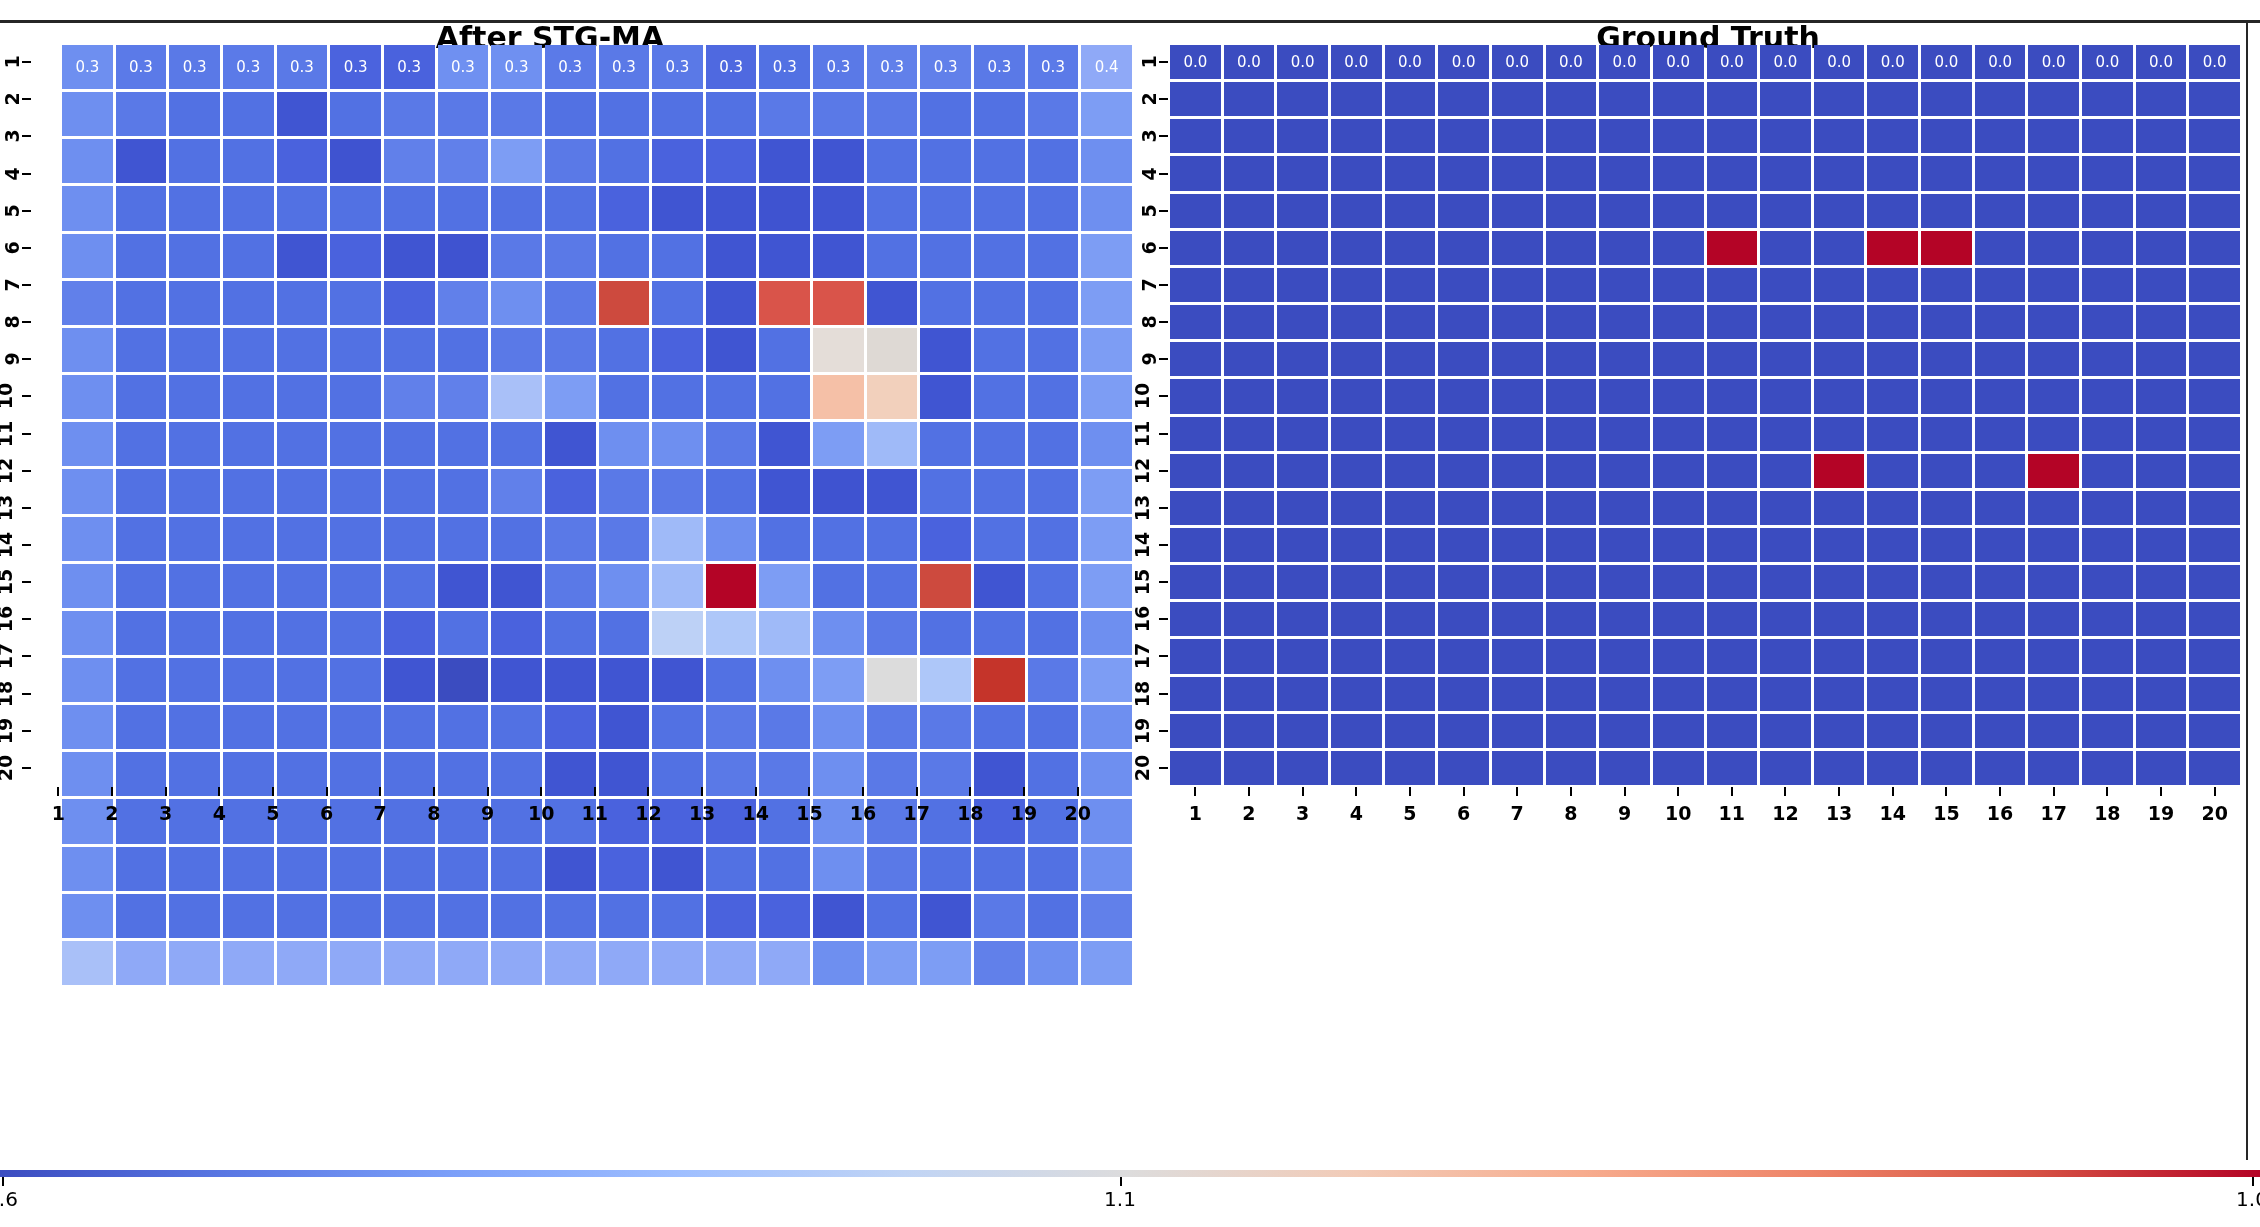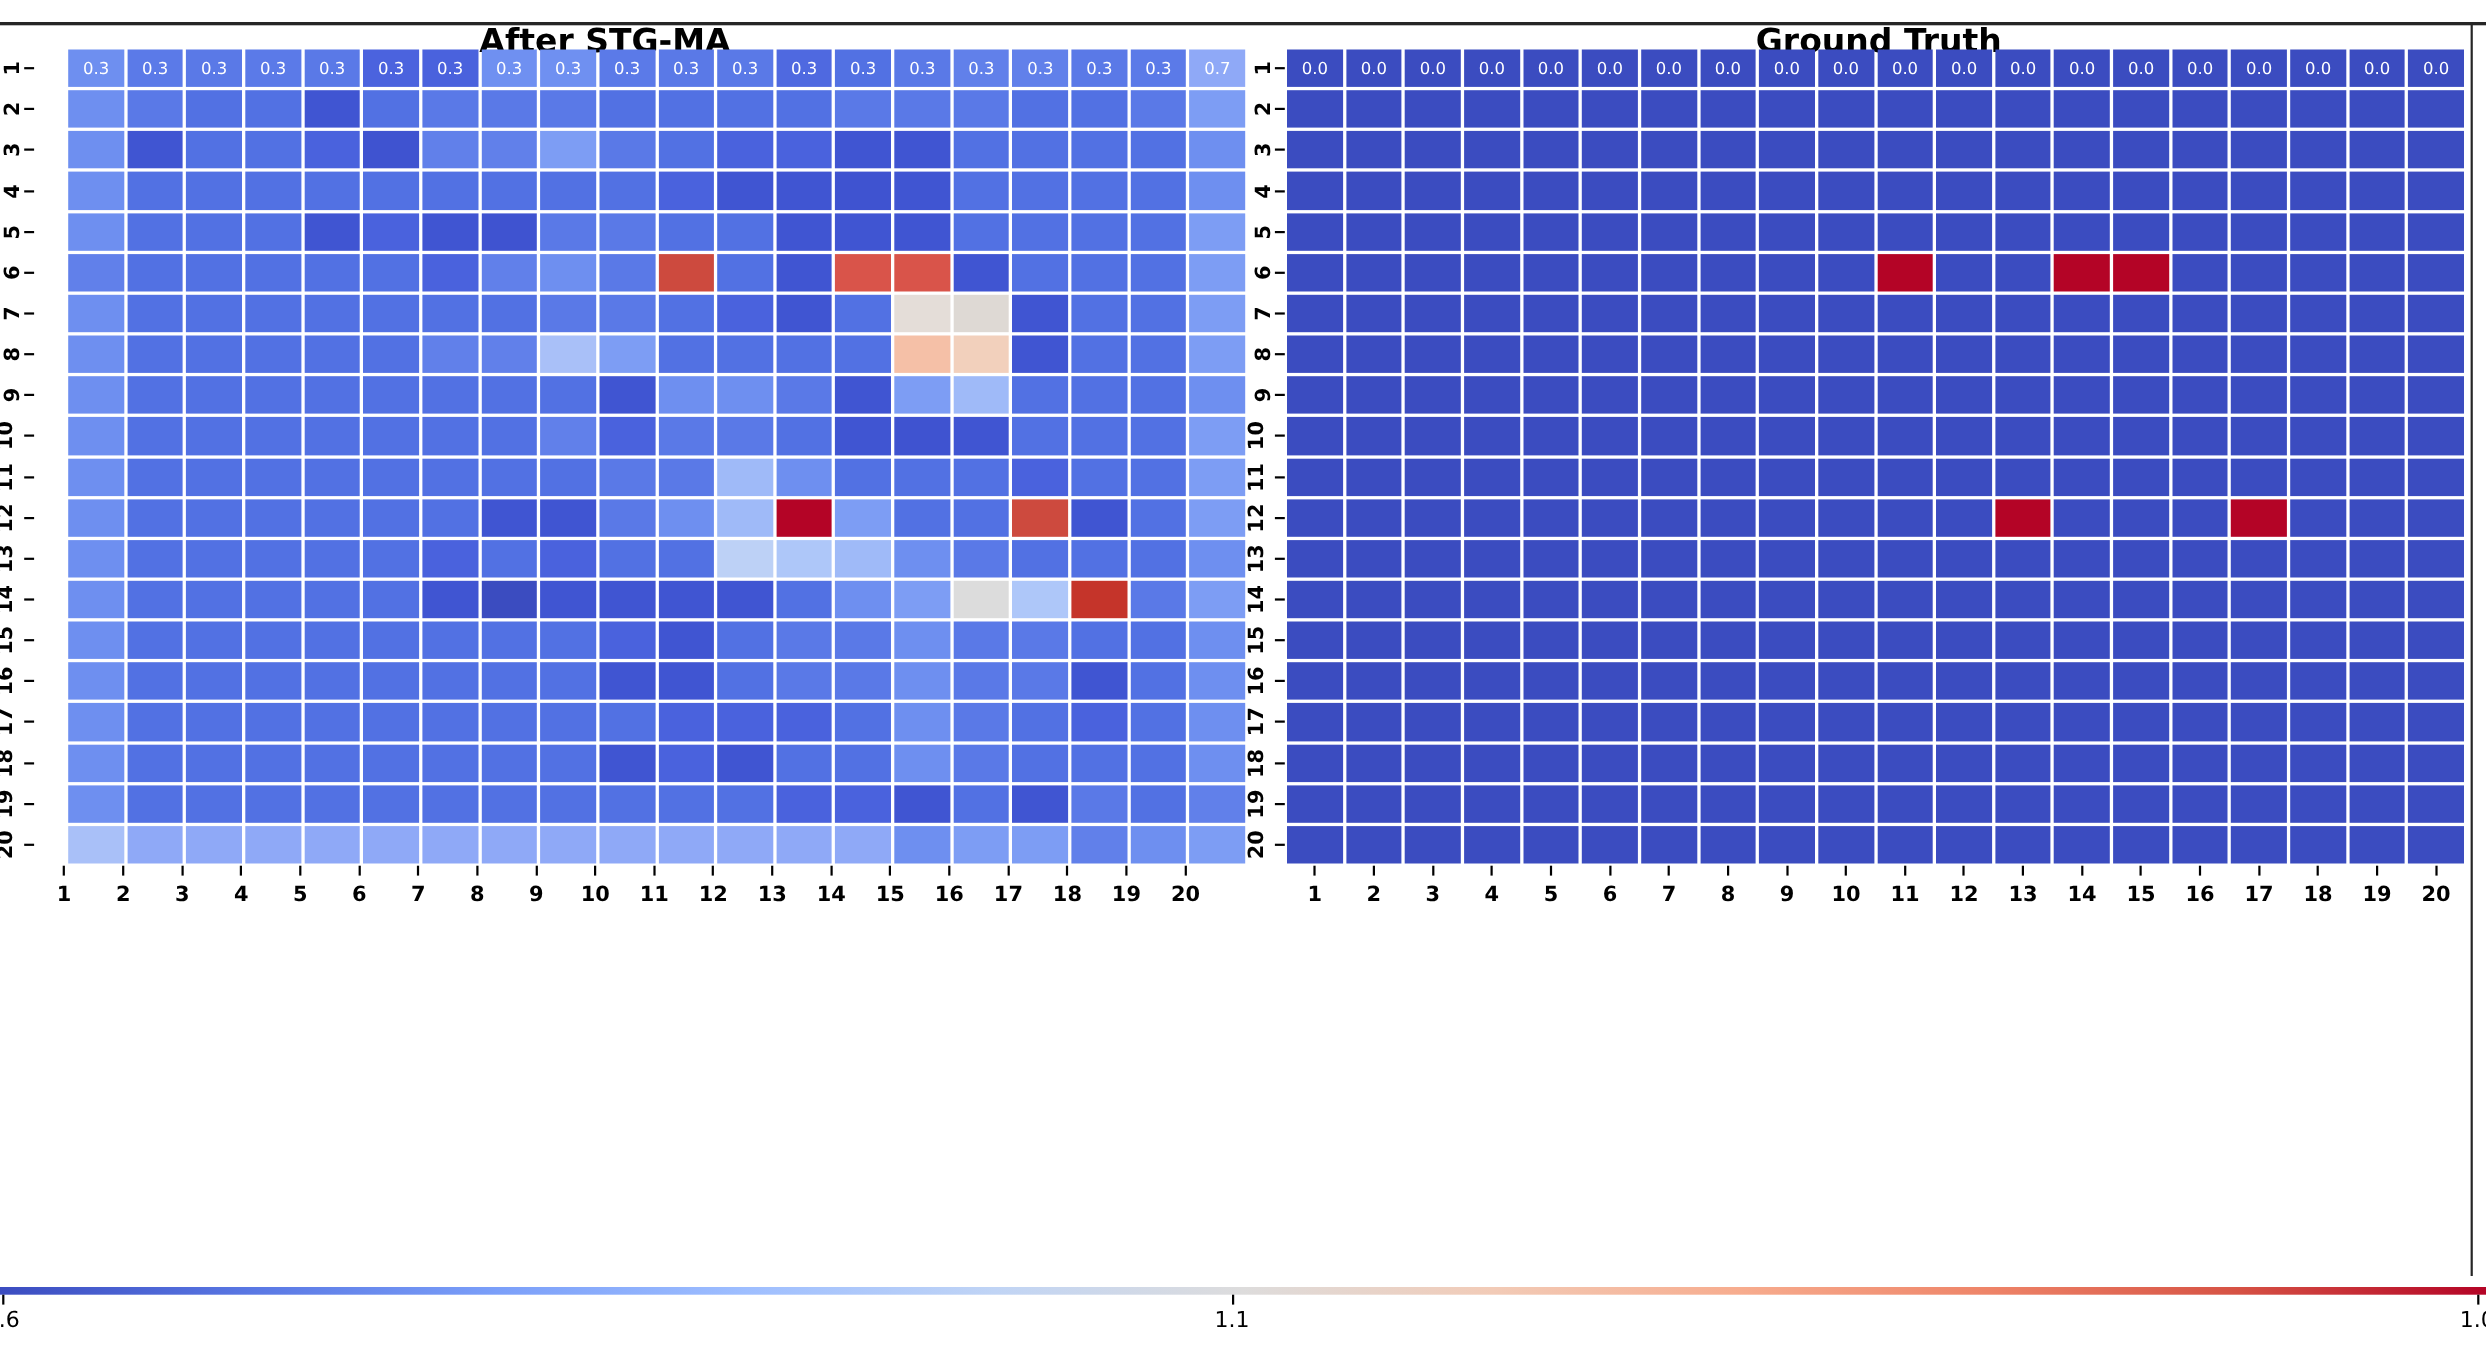--- a/index.html
+++ b/index.html
@@ -49,21 +49,21 @@
     letter-spacing: 0px;
     line-height: 36px;
   }
   #panel-left .panel-title  { left: -20px; }
   #panel-right .panel-title { left: 8px; }
 
   
   .grid-wrap {
     position: absolute;
   }
-  #grid-left  { left: 33px;   top: 25px; width: 1070px; height: 740px; padding-left: 29px; }
+  #grid-left  { left: 33px;   top: 25px; width: 1070px; height: 940px; padding-left: 29px; }
   #grid-right { left: 30px;   top: 25px; width: 1070px; height: 740px; }
 
   .grid {
     position: relative;
     display: grid;
     grid-template-columns: repeat(20, 1fr);
     grid-template-rows: repeat(20, 1fr);
     gap: 3px;
     width: 100%;
     height: 100%;
@@ -288,21 +288,21 @@
           <div class="cell" style="background: rgb(91, 122, 232);">0.3</div>
           <div class="cell" style="background: rgb(90, 121, 231);">0.3</div>
           <div class="cell" style="background: rgb(90, 121, 231);">0.3</div>
           <div class="cell" style="background: rgb(79, 105, 224);">0.3</div>
           <div class="cell" style="background: rgb(82, 113, 227);">0.3</div>
           <div class="cell" style="background: rgb(90, 121, 231);">0.3</div>
           <div class="cell" style="background: rgb(97, 128, 234);">0.3</div>
           <div class="cell" style="background: rgb(97, 128, 234);">0.3</div>
           <div class="cell" style="background: rgb(90, 121, 231);">0.3</div>
           <div class="cell" style="background: rgb(91, 122, 232);">0.3</div>
-          <div class="cell" style="background: rgb(143, 169, 247);">0.7</div>
+          <div class="cell" style="background: rgb(143, 169, 247);">0.4</div>
           <div class="cell" style="background: rgb(110, 143, 240);"></div>
           <div class="cell" style="background: rgb(90, 121, 231);"></div>
           <div class="cell" style="background: rgb(82, 113, 227);"></div>
           <div class="cell" style="background: rgb(82, 113, 227);"></div>
           <div class="cell" style="background: rgb(64, 85, 210);"></div>
           <div class="cell" style="background: rgb(82, 113, 227);"></div>
           <div class="cell" style="background: rgb(90, 121, 231);"></div>
           <div class="cell" style="background: rgb(90, 121, 231);"></div>
           <div class="cell" style="background: rgb(90, 121, 231);"></div>
           <div class="cell" style="background: rgb(82, 113, 227);"></div>

